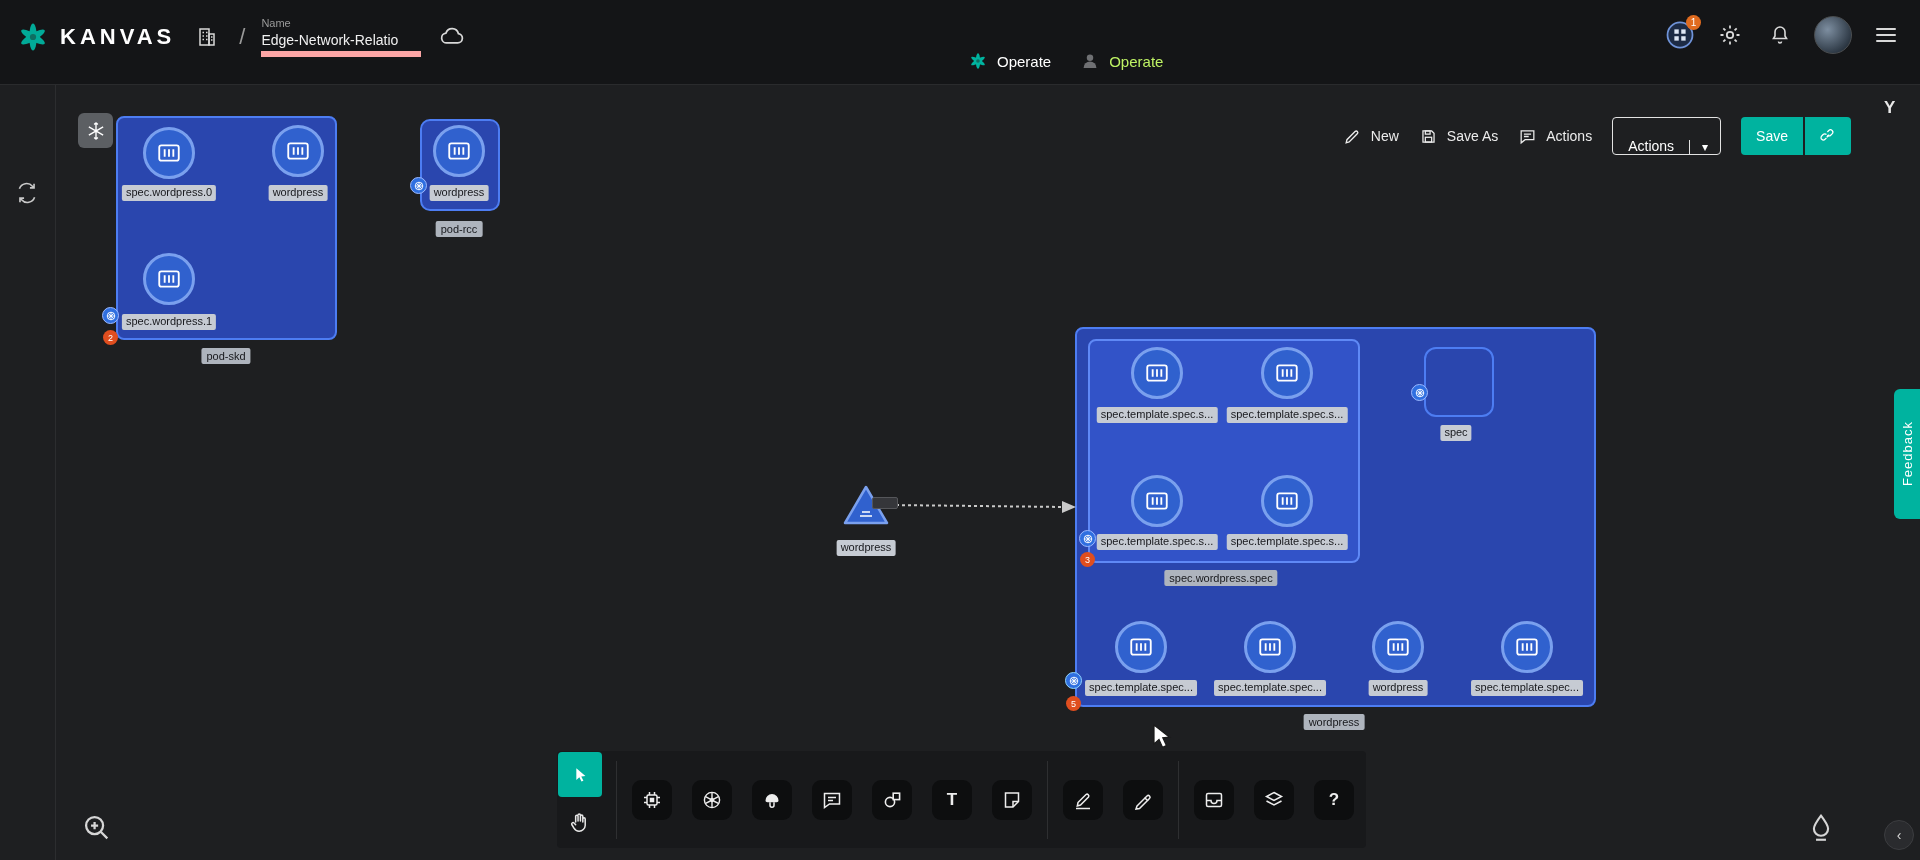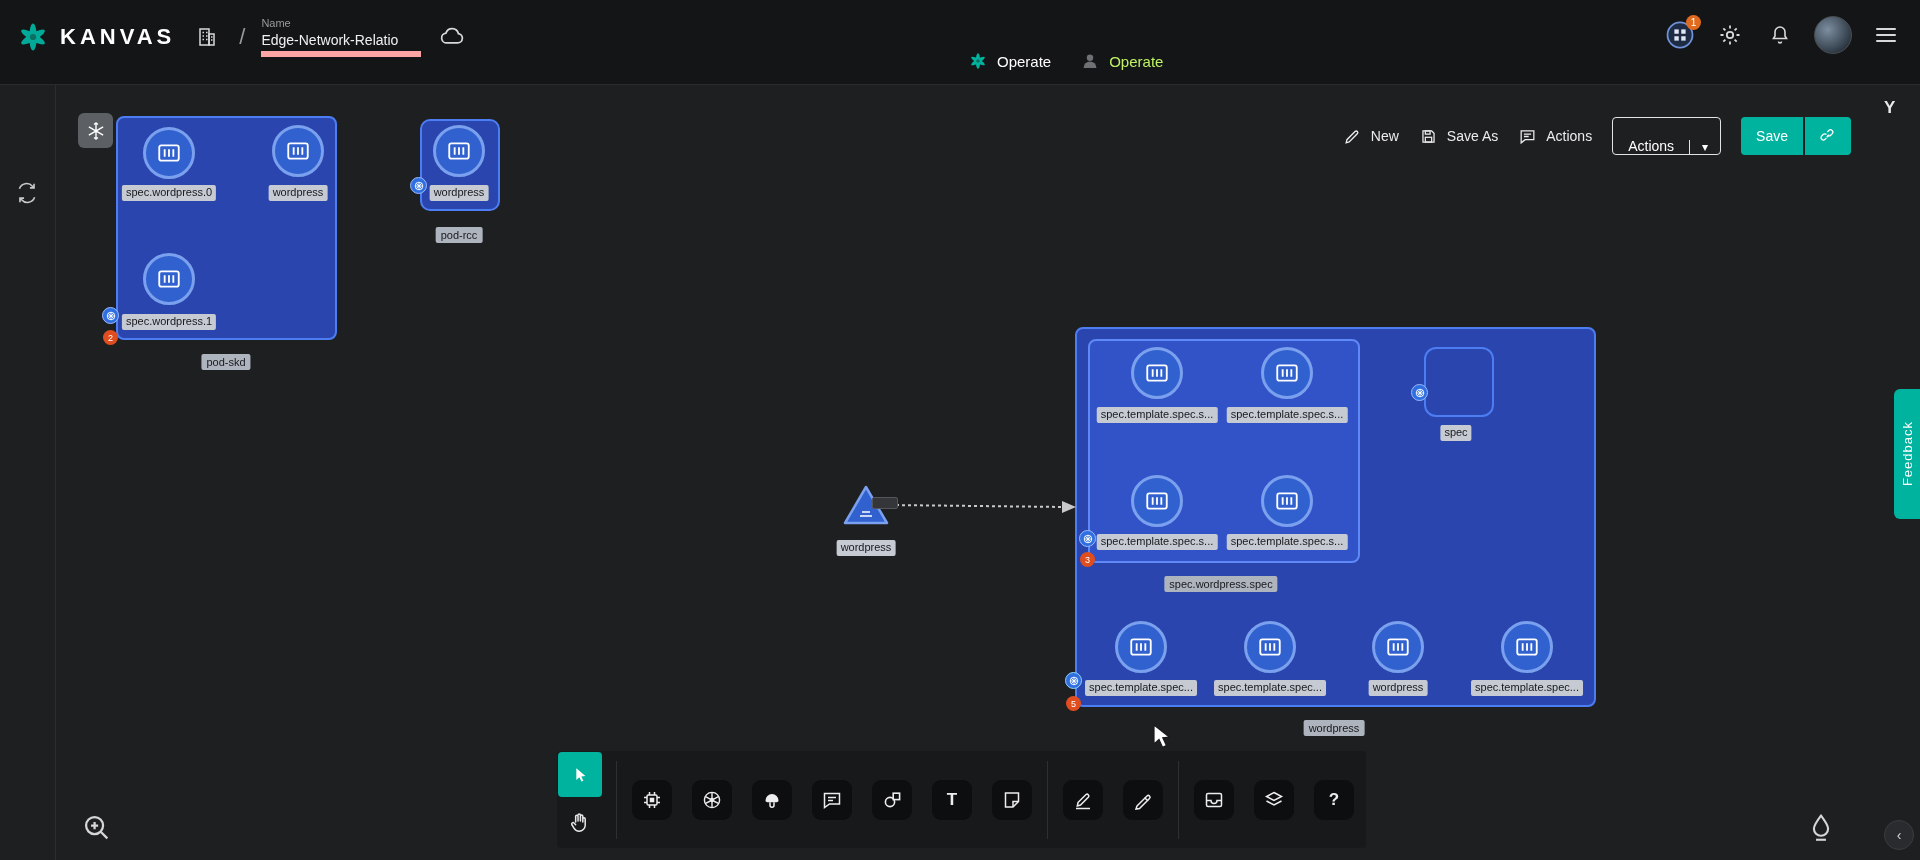--- a/index.html
+++ b/index.html
@@ -41,21 +41,21 @@
   .actions-caret{border-left:1px solid #e2e2e2;width:30px;display:flex;align-items:center;justify-content:center;font-size:12px;color:#fff;}
   .share-group{display:flex;align-items:center;gap:2px;}
   .share-btn{background:#00B39F;color:#fff;height:38px;padding:0 15px;border-radius:4px 0 0 4px;display:flex;align-items:center;font-size:14px;}
   .link-btn{background:#00B39F;height:38px;width:46px;border-radius:0 4px 4px 0;display:flex;align-items:center;justify-content:center;}
 
   
   .cgroup{position:absolute;border:2px solid #4d7df2;border-radius:8px;background:#2a46ae;z-index:1;box-sizing:border-box;}
   .cgroup.inner{background:#3253c8;border-color:#5f89f6;z-index:2;}
   .node{position:absolute;width:52px;height:52px;border-radius:50%;background:#3061ce;border:3px solid #7aa0ee;box-sizing:border-box;display:flex;align-items:center;justify-content:center;z-index:3;}
   .chip{position:absolute;transform:translateX(-50%);background:#c6cbd3;color:#17181c;font-size:11px;line-height:1.25;padding:1px 4px;border-radius:2px;white-space:nowrap;z-index:5;}
-  .gchip{position:absolute;transform:translateX(-50%);background:#aeb4bd;color:#17181c;font-size:11px;line-height:1.3;padding:1px 5px;border-radius:2px;white-space:nowrap;z-index:5;margin-top:6px;}
+  .gchip{position:absolute;transform:translateX(-50%);background:#aeb4bd;color:#17181c;font-size:11px;line-height:1.3;padding:1px 5px;border-radius:2px;white-space:nowrap;z-index:5;}
   .badge-num{position:absolute;width:15px;height:15px;border-radius:50%;background:#e04e1f;color:#fff;font-size:9px;display:flex;align-items:center;justify-content:center;z-index:6;}
   .badge-k8s{position:absolute;width:17px;height:17px;border-radius:50%;background:#2f6fe0;border:1px solid #9db9ff;box-sizing:border-box;display:flex;align-items:center;justify-content:center;z-index:6;}
   .edge-chip{position:absolute;width:24px;height:10px;background:#35363a;border:1px solid #55565a;border-radius:2px;z-index:6;}
   .flake-btn{position:absolute;left:78px;top:113px;width:35px;height:35px;background:#5c5f63;border-radius:6px;display:flex;align-items:center;justify-content:center;z-index:4;}
 
   
   .bottom-toolbar{position:absolute;left:557px;top:751px;width:809px;height:97px;background:#18191b;border-radius:4px;display:flex;align-items:center;z-index:15;}
   .tb-leftcol{display:flex;flex-direction:column;align-items:center;height:100%;padding:1px 5px 0 1px;box-sizing:border-box;}
   .cursor-tile{width:44px;height:45px;background:#00B39F;border-radius:4px;display:flex;align-items:center;justify-content:center;}
   .hand-tile{width:44px;height:44px;display:flex;align-items:center;justify-content:center;margin-top:3px;}

